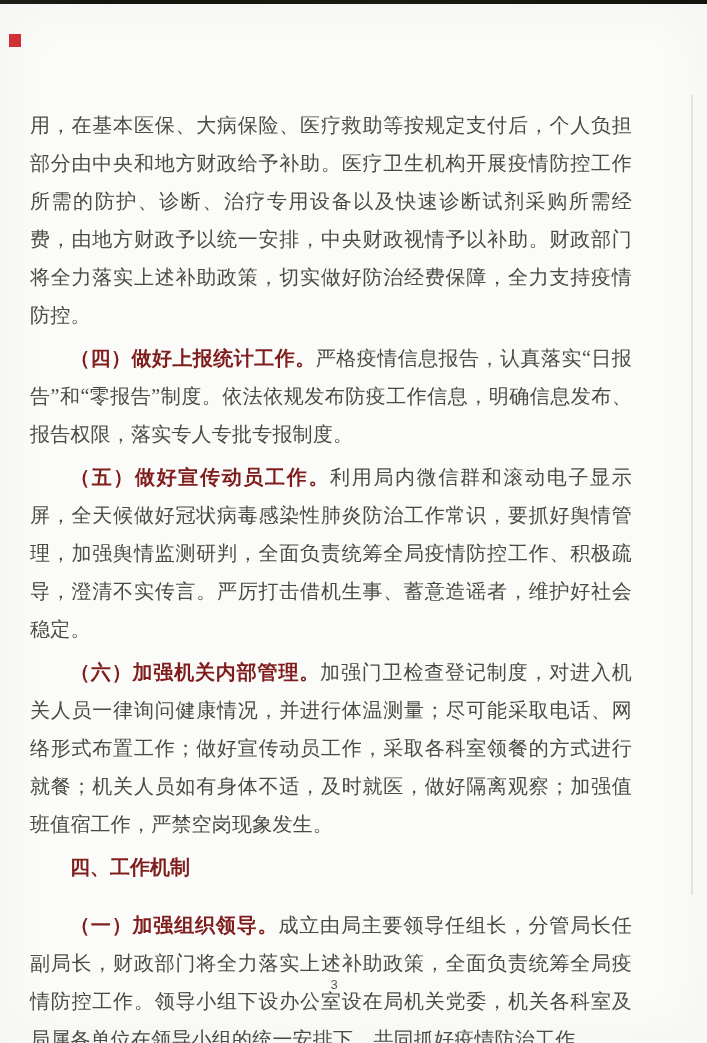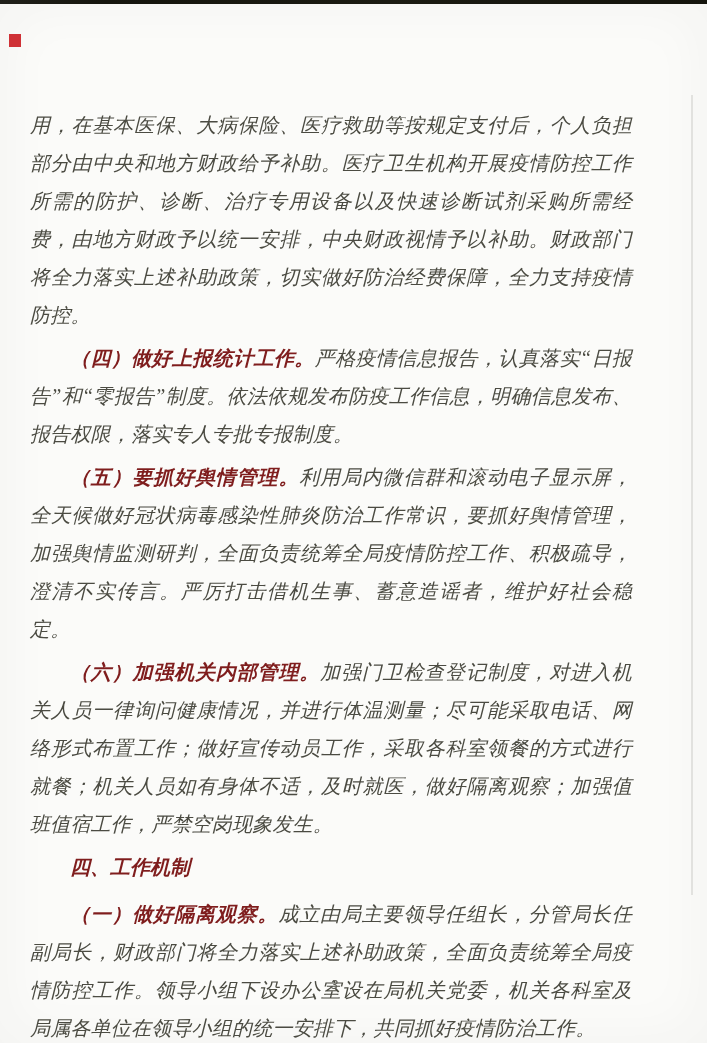--- a/index.html
+++ b/index.html
@@ -8,21 +8,20 @@
     font-family: "Liberation Serif", "DejaVu Serif", serif;
     background: #e8e8e6;
   }
   .page {
     position: relative;
     width: 707px;
     height: 1043px;
     background: #fbfbf9;
     overflow: hidden;
     box-shadow: inset 0 0 60px rgba(60,60,50,0.04);
-    font-style: italic;
   }
   
   .scan-edge-top {
     position: absolute;
     top: 0; left: 0;
     width: 707px; height: 4px;
     background: linear-gradient(to right, #20201a 0%, #15150d 15%, #1b1b12 55%, #14140c 100%);
   }
   
   .red-mark {
@@ -52,21 +51,21 @@
     margin-bottom: 5px;
     letter-spacing: 0.2px;
   }
   .para.no-indent { text-indent: 0; }
   .para b, .heading {
     font-weight: bold;
     color: #7f1d1d;
   }
   .heading {
     text-indent: 2em;
-    margin-bottom: 9px;
+    margin-bottom: 20px;
   }
   .page-number {
     position: absolute;
     left: 327px; top: 977px;
     width: 14px;
     text-align: center;
     font-family: "Liberation Sans", sans-serif;
     font-size: 13px;
     color: #5d5d56;
   }
@@ -81,25 +80,25 @@
   <div class="red-mark"></div>
 
   <div class="scan-line-right"></div>
 
   <div class="text-block">
 
     <p class="para no-indent"><span>用，在基本医保、大病保险、医疗救助等按规定支付后，个人负担部分由中央和地方财政给予补助。医疗卫生机构开展疫情防控工作所需的防护、诊断、治疗专用设备以及快速诊断试剂采购所需经费，由地方财政予以统一安排，中央财政视情予以补助。财政部门将全力落实上述补助政策，切实做好防治经费保障，全力支持疫情防控。</span></p>
 
     <p class="para"><b>（四）做好上报统计工作。</b><span>严格疫情信息报告，认真落实“日报告”和“零报告”制度。依法依规发布防疫工作信息，明确信息发布、报告权限，落实专人专批专报制度。</span></p>
 
-    <p class="para"><b>（五）要抓好舆情管理。</b><span>利用局内微信群和滚动电子显示屏，全天候做好冠状病毒感染性肺炎防治工作常识，要抓好舆情管理，加强舆情监测研判，全面负责统筹全局疫情防控工作、积极疏导，澄清不实传言。严厉打击借机生事、蓄意造谣者，维护好社会稳定。</span></p>
+    <p class="para"><b>（五）做好宣传动员工作。</b><span>利用局内微信群和滚动电子显示屏，全天候做好冠状病毒感染性肺炎防治工作常识，要抓好舆情管理，加强舆情监测研判，全面负责统筹全局疫情防控工作、积极疏导，澄清不实传言。严厉打击借机生事、蓄意造谣者，维护好社会稳定。</span></p>
 
     <p class="para"><b>（六）加强机关内部管理。</b><span>加强门卫检查登记制度，对进入机关人员一律询问健康情况，并进行体温测量；尽可能采取电话、网络形式布置工作；做好宣传动员工作，采取各科室领餐的方式进行就餐；机关人员如有身体不适，及时就医，做好隔离观察；加强值班值宿工作，严禁空岗现象发生。</span></p>
 
     <p class="heading">四、工作机制</p>
 
-    <p class="para"><b>（一）做好隔离观察。</b><span>成立由局主要领导任组长，分管局长任副局长，财政部门将全力落实上述补助政策，全面负责统筹全局疫情防控工作。领导小组下设办公室设在局机关党委，机关各科室及局属各单位在领导小组的统一安排下，共同抓好疫情防治工作。</span></p>
+    <p class="para"><b>（一）加强组织领导。</b><span>成立由局主要领导任组长，分管局长任副局长，财政部门将全力落实上述补助政策，全面负责统筹全局疫情防控工作。领导小组下设办公室设在局机关党委，机关各科室及局属各单位在领导小组的统一安排下，共同抓好疫情防治工作。</span></p>
 
   </div>
 
   <div class="page-number">3</div>
 
 </div>
 
 </body></html>

